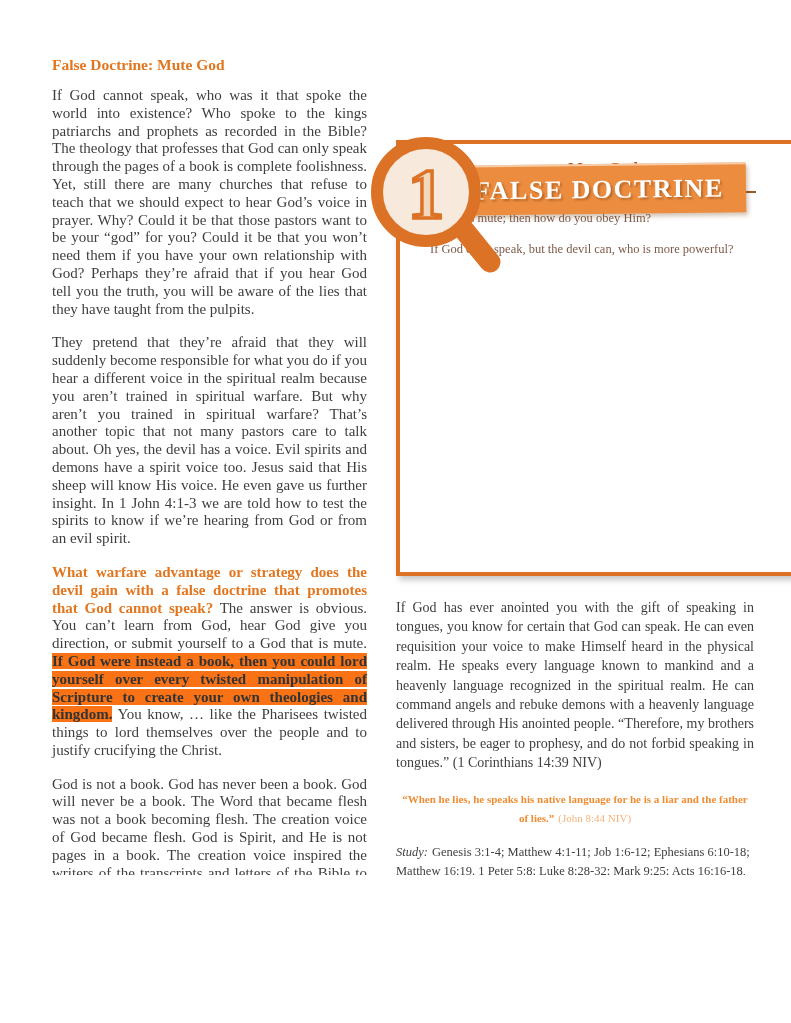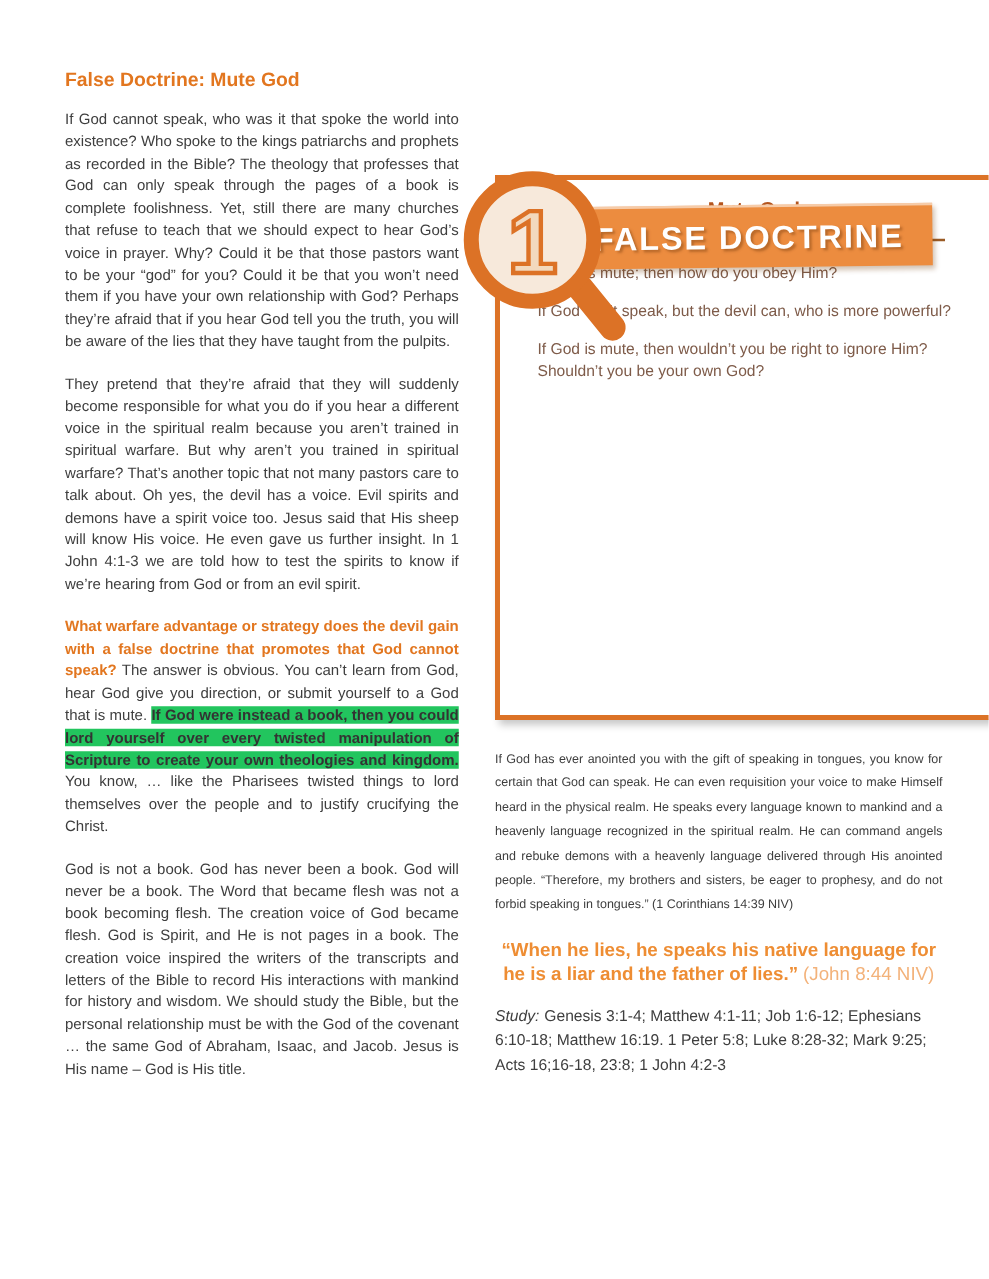--- a/index.html
+++ b/index.html
@@ -2,44 +2,44 @@
 <html><head>
 <meta charset="utf-8">
 <style>
   html, body { margin: 0; padding: 0; background: #ffffff; }
   .page {
     position: relative;
     width: 791px;
     height: 875px;
     background: #ffffff;
     overflow: hidden;
-    font-family: Liberation Sans, sans-serif;
+    font-family: Liberation Serif, serif;
     color: #3e3e3e;
   }
   
   .left-col {
     position: absolute;
     left: 52px;
     top: 56px;
     width: 315px;
   }
   .heading {
     margin: 0 0 13px 0;
     font-size: 15.5px;
     font-weight: bold;
     color: #e2761f;
   }
   .body-p {
     margin: 0 0 16px 0;
-    font-size: 12px;
+    font-size: 15px;
     line-height: 17.8px;
     text-align: justify;
   }
   .lead-orange { color: #e2761f; font-weight: bold; }
-  .highlight { background: #22c55e; font-weight: bold; color: #333333; }
+  .highlight { background: #f97316; font-weight: bold; color: #333333; }
   
   .right-col {
     position: absolute;
     left: 396px;
     top: 48px;
     width: 358px;
   }
   .callout { position: relative; }
   .banner {
     position: absolute;
@@ -96,30 +96,30 @@
     margin: 13px 20px 17px 16px;
   }
   .q {
     margin: 0 0 13px 0;
     font-size: 12.5px;
     line-height: 17.6px;
     color: #7e5b49;
   }
   .rtext {
     margin: 16px 0 17px 0;
-    font-size: 10px;
+    font-size: 14px;
     line-height: 19.4px;
     text-align: justify;
     color: #3e3e3e;
   }
   .rtext.first { margin-top: 22px; }
   .quote {
     margin: 0 4px 15px 4px;
     text-align: center;
-    font-size: 15px;
+    font-size: 11px;
     line-height: 19px;
     font-weight: bold;
     color: #ee8d33;
   }
   .quote-cite { font-weight: normal; color: #f3b27a; margin-left: 4px; }
   .study {
     margin: 0;
     font-size: 12.5px;
     line-height: 19.5px;
     color: #3e3e3e;
@@ -157,21 +157,20 @@
         <line x1="96" y1="96" x2="122" y2="128" stroke="#dc7226" stroke-width="21" stroke-linecap="round"></line>
         <circle cx="58" cy="58" r="49" fill="#f7e9db" stroke="#dc7226" stroke-width="12"></circle>
         <text x="58" y="84" text-anchor="middle" font-size="72" font-weight="bold" fill="#f2d9be" stroke="#dc7226" stroke-width="3.5">1</text>
       </svg>
 
       <div class="box">
         <div class="box-title">Mute God</div>
         <hr class="divider">
         <p class="q">If God is mute; then how do you obey Him?</p>
         <p class="q">If God can’t speak, but the devil can, who is more powerful?</p>
-        <p class="q">If God is mute, then wouldn’t you be right to ignore Him? Shouldn’t you be your own God?</p>
       </div>
     </div>
 
     <p class="rtext first">If God has ever anointed you with the gift of speaking in tongues, you know for certain that God can speak. He can even requisition your voice to make Himself heard in the physical realm. He speaks every language known to mankind and a heavenly language recognized in the spiritual realm. He can command angels and rebuke demons with a heavenly language delivered through His anointed people. “Therefore, my brothers and sisters, be eager to prophesy, and do not forbid speaking in tongues.” (1 Corinthians 14:39 NIV)</p>
 
     <p class="quote"><span>“When he lies, he speaks his native language for he is a liar and the father of lies.”</span><span class="quote-cite">(John 8:44 NIV)</span></p>
 
     <p class="study"><span class="study-label">Study:</span><span>Genesis 3:1-4; Matthew 4:1-11; Job 1:6-12; Ephesians 6:10-18; Matthew 16:19. 1 Peter 5:8; Luke 8:28-32; Mark 9:25; Acts 16;16-18, 23:8; 1 John 4:2-3</span></p>
   </div>
 

